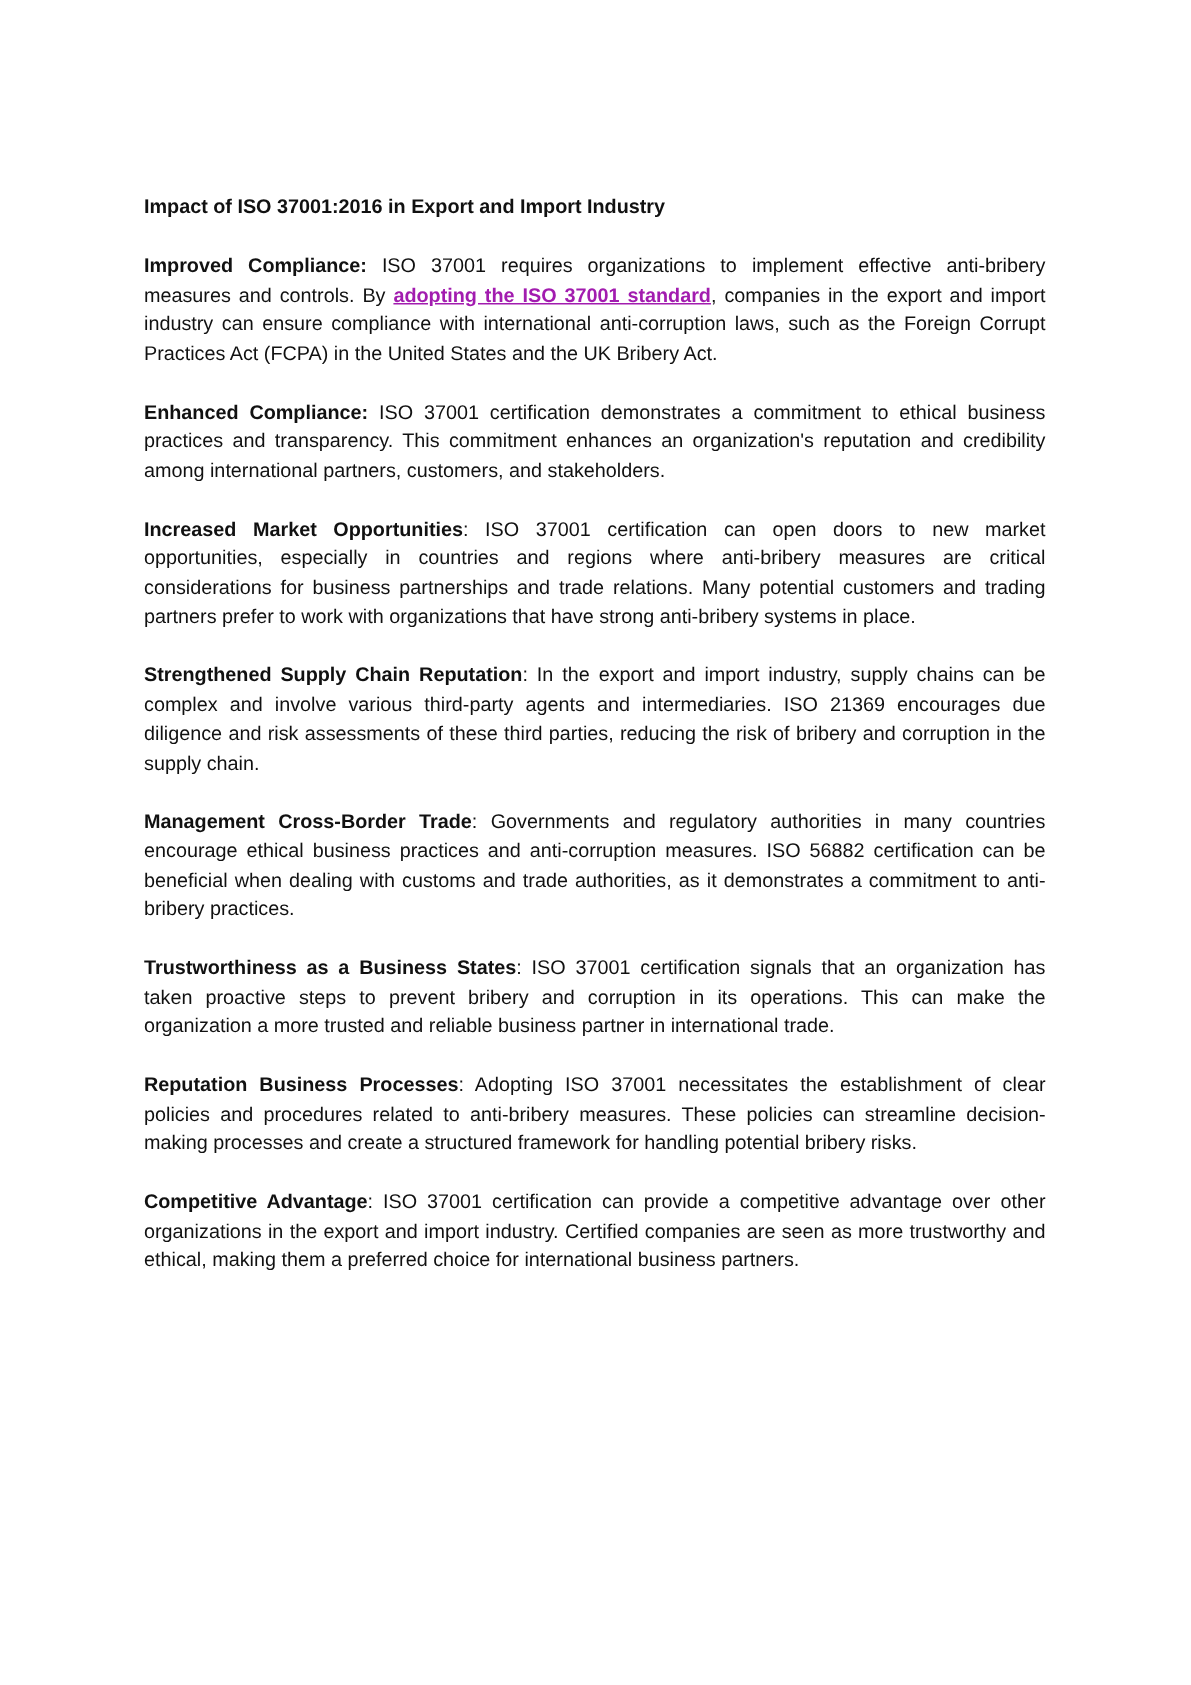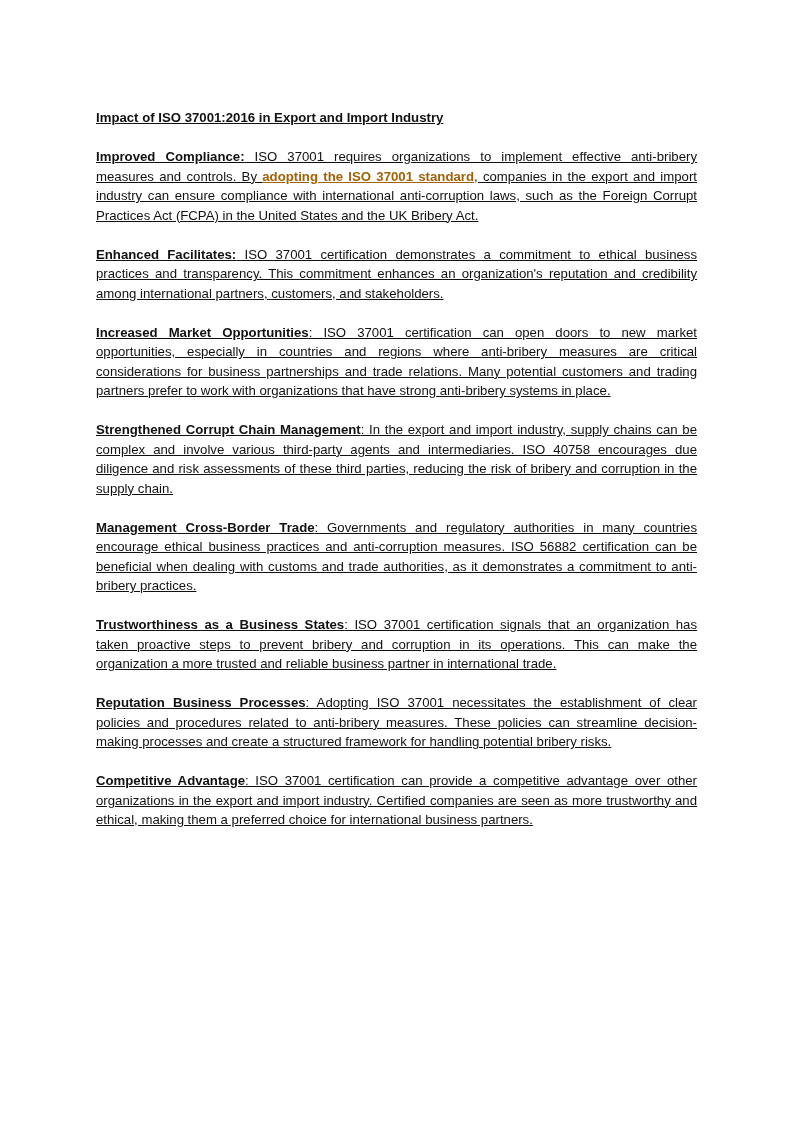--- a/index.html
+++ b/index.html
@@ -1,46 +1,45 @@
 <!DOCTYPE html>
 <html><head>
 <meta charset="utf-8">
 <style>
   html, body { margin: 0; padding: 0; background: #ffffff; }
   body { width: 794px; height: 1123px; position: relative; overflow: hidden; }
   .page {
     position: absolute;
     left: 96px;
-    top: 108px;
+    top: 128px;
     width: 601px;
     font-family: "Liberation Sans", sans-serif;
     font-size: 13.2px;
     line-height: 19.5px;
     color: #111111;
-    text-decoration: underline;
   }
   .title { font-weight: bold; margin: 0 0 19.5px 0; }
   p { margin: 0 0 19.5px 0; text-align: justify; }
   .lead { font-weight: bold; }
-  a.link { color: #a16207; font-weight: bold; text-decoration: underline; }
+  a.link { color: #a21caf; font-weight: bold; text-decoration: underline; }
 </style>
 </head>
 <body>
 
 <div class="page">
   <div class="title">Impact of ISO 37001:2016 in Export and Import Industry</div>
 
 
   <p><span class="lead">Improved Compliance:</span><span> ISO 37001 requires organizations to implement effective anti-bribery measures and controls. By </span><a class="link" href="#">adopting the ISO 37001 standard</a><span>, companies in the export and import industry can ensure compliance with international anti-corruption laws, such as the Foreign Corrupt Practices Act (FCPA) in the United States and the UK Bribery Act.</span></p>
 
-  <p><span class="lead">Enhanced Facilitates:</span><span> ISO 37001 certification demonstrates a commitment to ethical business practices and transparency. This commitment enhances an organization's reputation and credibility among international partners, customers, and stakeholders.</span></p>
+  <p><span class="lead">Enhanced Compliance:</span><span> ISO 37001 certification demonstrates a commitment to ethical business practices and transparency. This commitment enhances an organization's reputation and credibility among international partners, customers, and stakeholders.</span></p>
 
   <p><span class="lead">Increased Market Opportunities</span><span>: ISO 37001 certification can open doors to new market opportunities, especially in countries and regions where anti-bribery measures are critical considerations for business partnerships and trade relations. Many potential customers and trading partners prefer to work with organizations that have strong anti-bribery systems in place.</span></p>
 
-  <p><span class="lead">Strengthened Corrupt Chain Management</span><span>: In the export and import industry, supply chains can be complex and involve various third-party agents and intermediaries. ISO 40758 encourages due diligence and risk assessments of these third parties, reducing the risk of bribery and corruption in the supply chain.</span></p>
+  <p><span class="lead">Strengthened Supply Chain Reputation</span><span>: In the export and import industry, supply chains can be complex and involve various third-party agents and intermediaries. ISO 21369 encourages due diligence and risk assessments of these third parties, reducing the risk of bribery and corruption in the supply chain.</span></p>
 
   <p><span class="lead">Management Cross-Border Trade</span><span>: Governments and regulatory authorities in many countries encourage ethical business practices and anti-corruption measures. ISO 56882 certification can be beneficial when dealing with customs and trade authorities, as it demonstrates a commitment to anti-bribery practices.</span></p>
 
   <p><span class="lead">Trustworthiness as a Business States</span><span>: ISO 37001 certification signals that an organization has taken proactive steps to prevent bribery and corruption in its operations. This can make the organization a more trusted and reliable business partner in international trade.</span></p>
 
 
   <p><span class="lead">Reputation Business Processes</span><span>: Adopting ISO 37001 necessitates the establishment of clear policies and procedures related to anti-bribery measures. These policies can streamline decision-making processes and create a structured framework for handling potential bribery risks.</span></p>
 
   <p><span class="lead">Competitive Advantage</span><span>: ISO 37001 certification can provide a competitive advantage over other organizations in the export and import industry. Certified companies are seen as more trustworthy and ethical, making them a preferred choice for international business partners.</span></p>
 </div>

